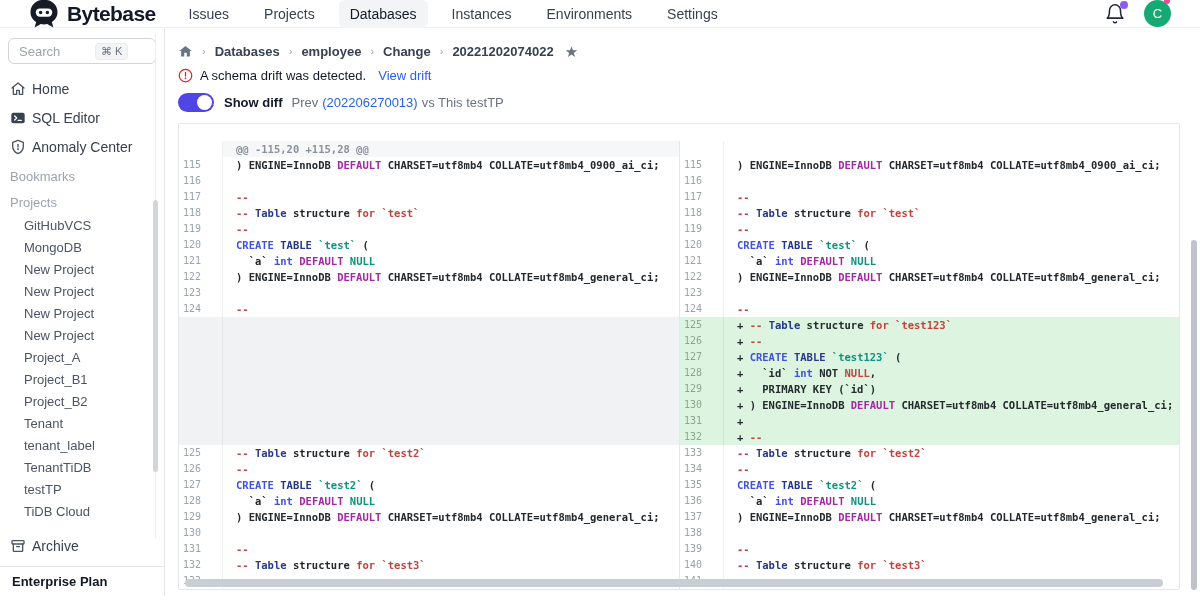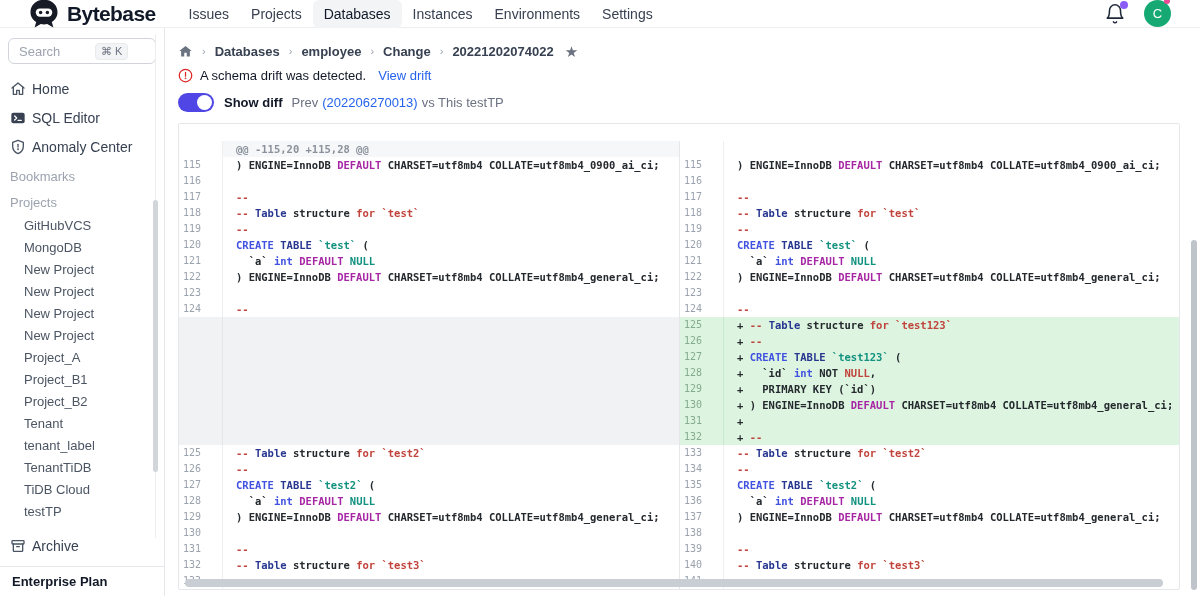--- a/index.html
+++ b/index.html
@@ -9,21 +9,21 @@
   }
   *{box-sizing:border-box;}
   html,body{margin:0;padding:0;}
   body{width:1200px;height:613px;overflow:hidden;background:#fff;color:#111827;
        font-family:"Liberation Sans",sans-serif;position:relative;}
 
   
   .topbar{height:28px;display:flex;align-items:center;padding:0 29px;border-bottom:1px solid #efefef;}
   .logo{display:flex;align-items:center;gap:8px;cursor:pointer;}
   .logo-text{font-size:21px;font-weight:800;letter-spacing:-0.6px;color:#111827;}
-  .nav{display:flex;margin-left:22px;gap:0;align-items:center;}
+  .nav{display:flex;margin-left:22px;gap:13px;align-items:center;}
   .nav-item{font-size:14px;color:#374151;padding:6px 11px;border-radius:6px;cursor:pointer;white-space:nowrap;}
   .nav-item.active{background:#f3f4f6;color:#111827;}
   .top-right{margin-left:auto;display:flex;align-items:center;gap:18px;}
   .bell-wrap{position:relative;width:22px;height:22px;cursor:pointer;}
   .bell-dot{position:absolute;top:-2px;right:-2px;width:8px;height:8px;border-radius:50%;background:var(--notify-dot,#8b5cf6);}
   .avatar{position:relative;width:27px;height:27px;border-radius:50%;background:var(--avatar-bg,#17a974);
           color:#fff;font-size:13px;display:flex;align-items:center;justify-content:center;cursor:pointer;}
   .avatar-dot{position:absolute;top:-2px;right:1px;width:6px;height:6px;border-radius:50%;background:var(--avatar-dot,#ec4899);}
 
   
@@ -159,22 +159,22 @@
         <li>New Project</li>
         <li>New Project</li>
         <li>New Project</li>
         <li>New Project</li>
         <li>Project_A</li>
         <li>Project_B1</li>
         <li>Project_B2</li>
         <li>Tenant</li>
         <li>tenant_label</li>
         <li>TenantTiDB</li>
+        <li>testTP</li>
         <li>TiDB Cloud</li>
-        <li>testTP</li>
       </ul>
     <div class="side-item archive-row">
       <svg width="16" height="16" viewBox="0 0 24 24" fill="none" stroke="#4b5563" stroke-width="2" stroke-linecap="round" stroke-linejoin="round">
         <rect x="3" y="4" width="18" height="5" rx="1"></rect>
           <path d="M5 9v10a1 1 0 0 0 1 1h12a1 1 0 0 0 1-1V9"></path>
         <line x1="10" y1="13" x2="14" y2="13"></line>
       </svg>
       <span>Archive</span>
     </div>
     <div class="plan-row">Enterprise Plan</div>

